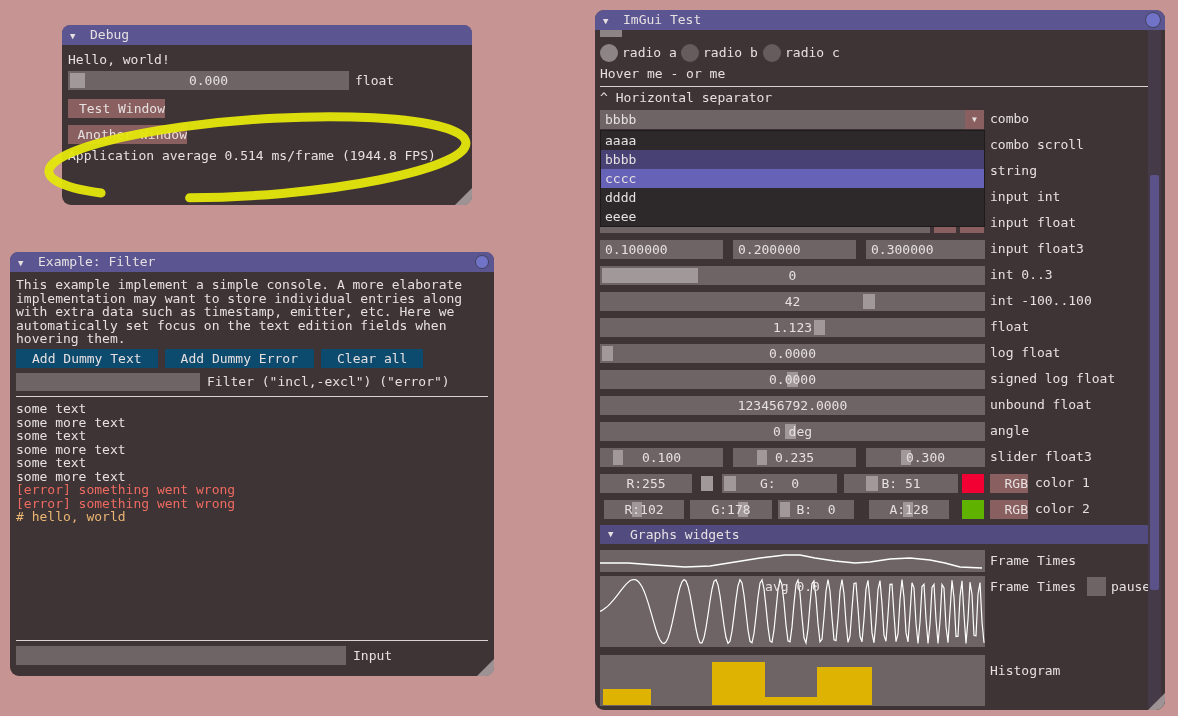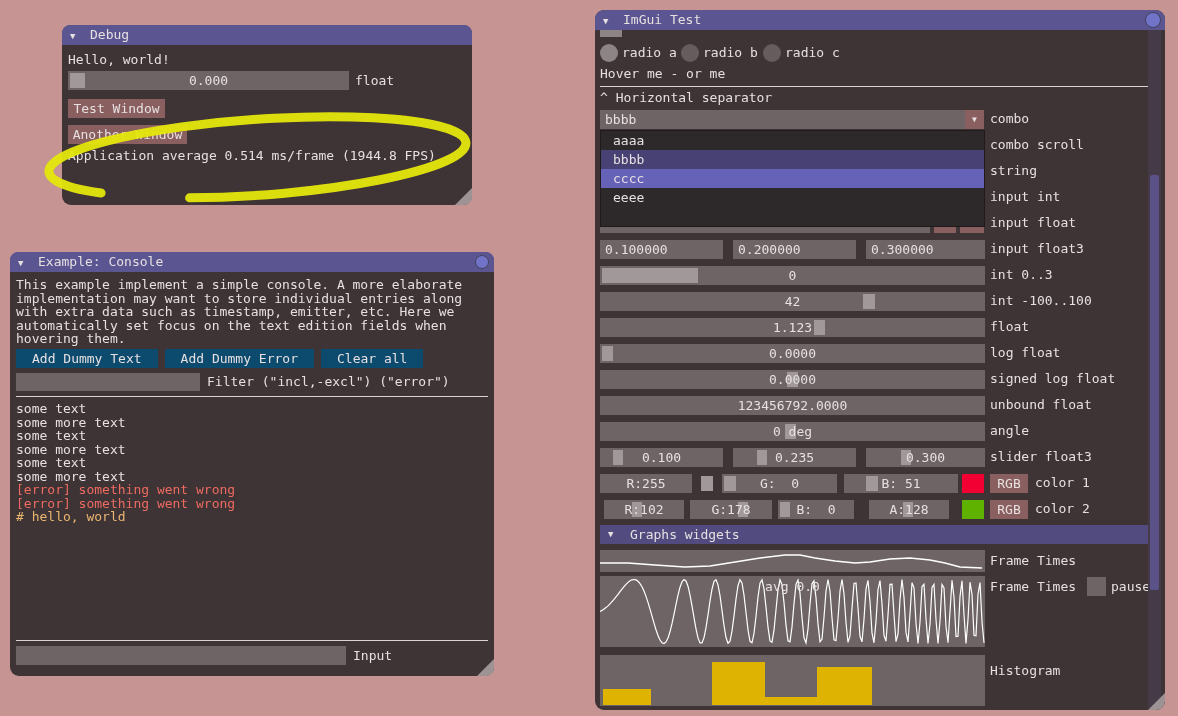--- a/index.html
+++ b/index.html
@@ -10,32 +10,32 @@
     font-size:13px;color:#e6e0e1;
   }
   .abs{position:absolute}
   .win{position:absolute;background:#3e3335;border-radius:9px}
   .tb{position:absolute;left:0;top:0;right:0;height:20px;background:#5b5591;
       border-radius:8px 8px 0 0;line-height:20px}
   .tb .arr{position:absolute;left:8px;top:1px;font-size:9px;line-height:20px}
   .tb .t{position:absolute;left:28px;top:0;white-space:pre}
   .frame{position:absolute;background:#6e6466}
   .grab{position:absolute;top:2px;height:15px;background:#a09899}
-  .btn{position:absolute;background:#8a5f5f;text-align:center;line-height:19px;white-space:pre}
+  .btn{position:absolute;background:#8a5f5f;text-align:right;line-height:19px;white-space:pre}
   .lbl{position:absolute;line-height:14px;white-space:pre}
   .sep{position:absolute;height:1px;background:#d9d3d4}
   .cbtn{background:#0c4a6e;line-height:19px;padding:0 16px;white-space:pre}
   .circle-btn{position:absolute;border-radius:50%;background:#7173c9;border:1px solid #42425c;box-sizing:border-box}
   .grip{position:absolute;right:0;bottom:0;width:17px;height:17px;background:#9d9394;
         clip-path:polygon(100% 0,100% 100%,0 100%);border-bottom-right-radius:8px}
   .cval{position:absolute;left:0;right:0;text-align:center;line-height:19px;white-space:pre}
   .srow{position:absolute;left:5px;width:385px;height:19px;background:#6e6466}
   .rl{position:absolute;left:395px;line-height:14px;white-space:pre}
   .popup{position:absolute;background:#2d292a;border:1px solid #1f1b1c;box-sizing:border-box}
-  .pitem{height:19px;line-height:19px;padding-left:12px;white-space:pre}
+  .pitem{height:19px;line-height:19px;padding-left:4px;white-space:pre}
   .psel{background:#474273}
   .phov{background:#6662b8}
   .radio{position:absolute;width:18px;height:18px;border-radius:50%;background:#665c5e}
   .radio.on{background:#8d8486}
   .logline{line-height:13.5px;white-space:pre}
   .log-err{color:#ee6b61}
   .log-cmd{color:#eab671}
   .plot{position:absolute;background:#6e6466}
   .hbar{position:absolute;background:#dfb302;bottom:1px}
   svg{display:block}
@@ -56,21 +56,21 @@
   <div class="lbl" style="left:293px;top:49px">float</div>
   <div class="btn" style="left:6px;top:74px;width:97px;height:19px">Test Window</div>
   <div class="btn" style="left:6px;top:100px;width:119px;height:19px">Another Window</div>
   <div class="lbl" style="left:6px;top:124px">Application average 0.514 ms/frame (1944.8 FPS)</div>
   <div class="grip"></div>
 </div>
 
 <div class="win" style="left:10px;top:252px;width:484px;height:424px">
   <div class="tb">
     <span class="arr">▼</span>
-    <span class="t">Example: Console</span>
+    <span class="t">Example: Filter</span>
     <div class="circle-btn" style="right:5px;top:3px;width:14px;height:14px"></div>
   </div>
   <div class="abs" style="left:6px;top:26px;width:472px;line-height:13.5px">This example implement a simple console. A more elaborate implementation may want to store individual entries along with extra data such as timestamp, emitter, etc. Here we automatically set focus on the text edition fields when hovering them.</div>
   <div class="abs" style="left:6px;top:97px;display:flex;gap:7px">
     <div class="cbtn">Add Dummy Text</div>
     <div class="cbtn">Add Dummy Error</div>
     <div class="cbtn">Clear all</div>
   </div>
   <div class="frame" style="left:6px;top:121px;width:184px;height:18px"></div>
   <div class="lbl" style="left:197px;top:123px">Filter ("incl,-excl") ("error")</div>
@@ -249,20 +249,21 @@
     <div class="hbar" style="left:112px;width:53px;height:43px"></div>
     <div class="hbar" style="left:165px;width:52px;height:8px"></div>
     <div class="hbar" style="left:217px;width:55px;height:38px"></div>
   </div>
   <div class="rl" style="top:654px">Histogram</div>
 
   <div class="popup" style="left:5px;top:120px;width:385px;height:97px">
     <div class="pitem">aaaa</div>
     <div class="pitem psel">bbbb</div>
     <div class="pitem phov">cccc</div>
+    <div class="pitem">dddd</div>
     <div class="pitem">eeee</div>
   </div>
 
   <div class="abs" style="left:553px;top:20px;width:13px;height:678px;background:#453b48;border-radius:0 0 7px 0;z-index:4">
     <div class="abs" style="left:2px;top:145px;width:9px;height:415px;background:#5b5289;border-radius:2px"></div>
   </div>
 
   <div class="circle-btn" style="right:4px;top:2px;width:16px;height:16px;z-index:6"></div>
   <div class="grip" style="z-index:5"></div>
 </div>

